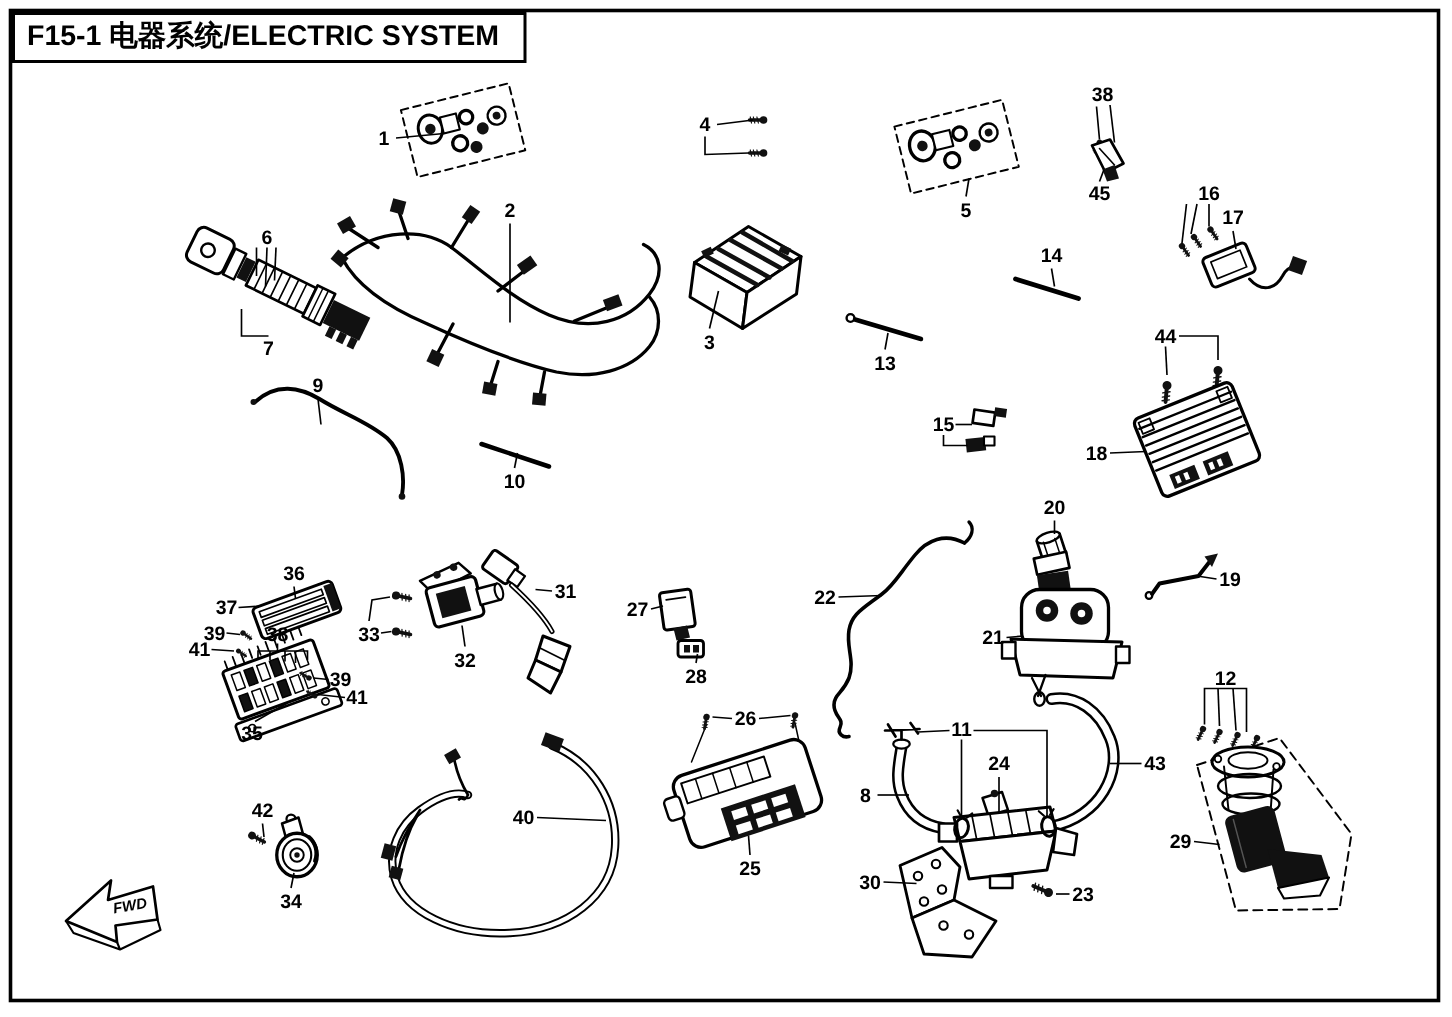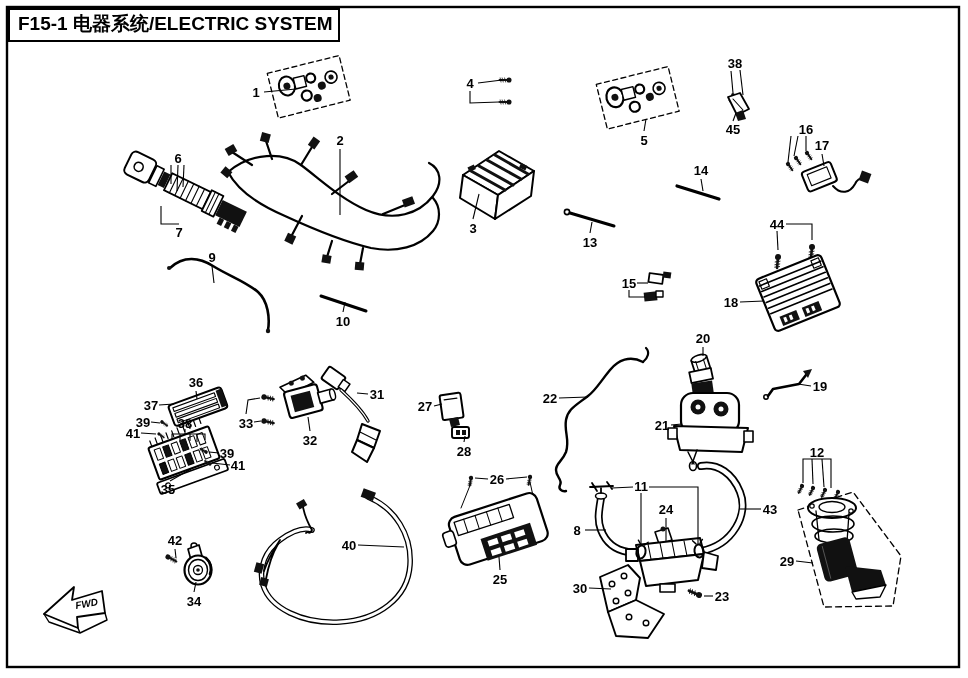--- a/index.html
+++ b/index.html
@@ -1,20 +1,20 @@
 <!DOCTYPE html>
 <html><head>
 <meta charset="utf-8">
 <style>
   html,body{margin:0;padding:0;background:#fff;}
   .canvas{position:relative;width:968px;height:678px;background:#fff;overflow:hidden;
           font-family:"Liberation Sans",sans-serif;}
   .canvas svg{position:absolute;left:0;top:0;}
   .title-box{position:absolute;left:8px;top:8px;border:2.5px solid #000;background:#fff;
-             padding:1px 5px 3px 8px;font-weight:bold;font-size:19px;color:#000;
+             padding:1px 16px 3px 8px;font-weight:bold;font-size:19px;color:#000;
              font-family:"Liberation Sans",sans-serif;white-space:nowrap;z-index:2;}
   .leader{fill:none;stroke:#000;stroke-width:1.1;}
   .pnum{font:bold 13px "Liberation Sans",sans-serif;fill:#000;text-anchor:middle;}
   .fwd-text{font:bold italic 10px "Liberation Sans",sans-serif;fill:#000;}
 </style>
 </head>
 <body>
 
 <div class="canvas">
   <div class="title-box">F15-1 电器系统/ELECTRIC SYSTEM</div>

